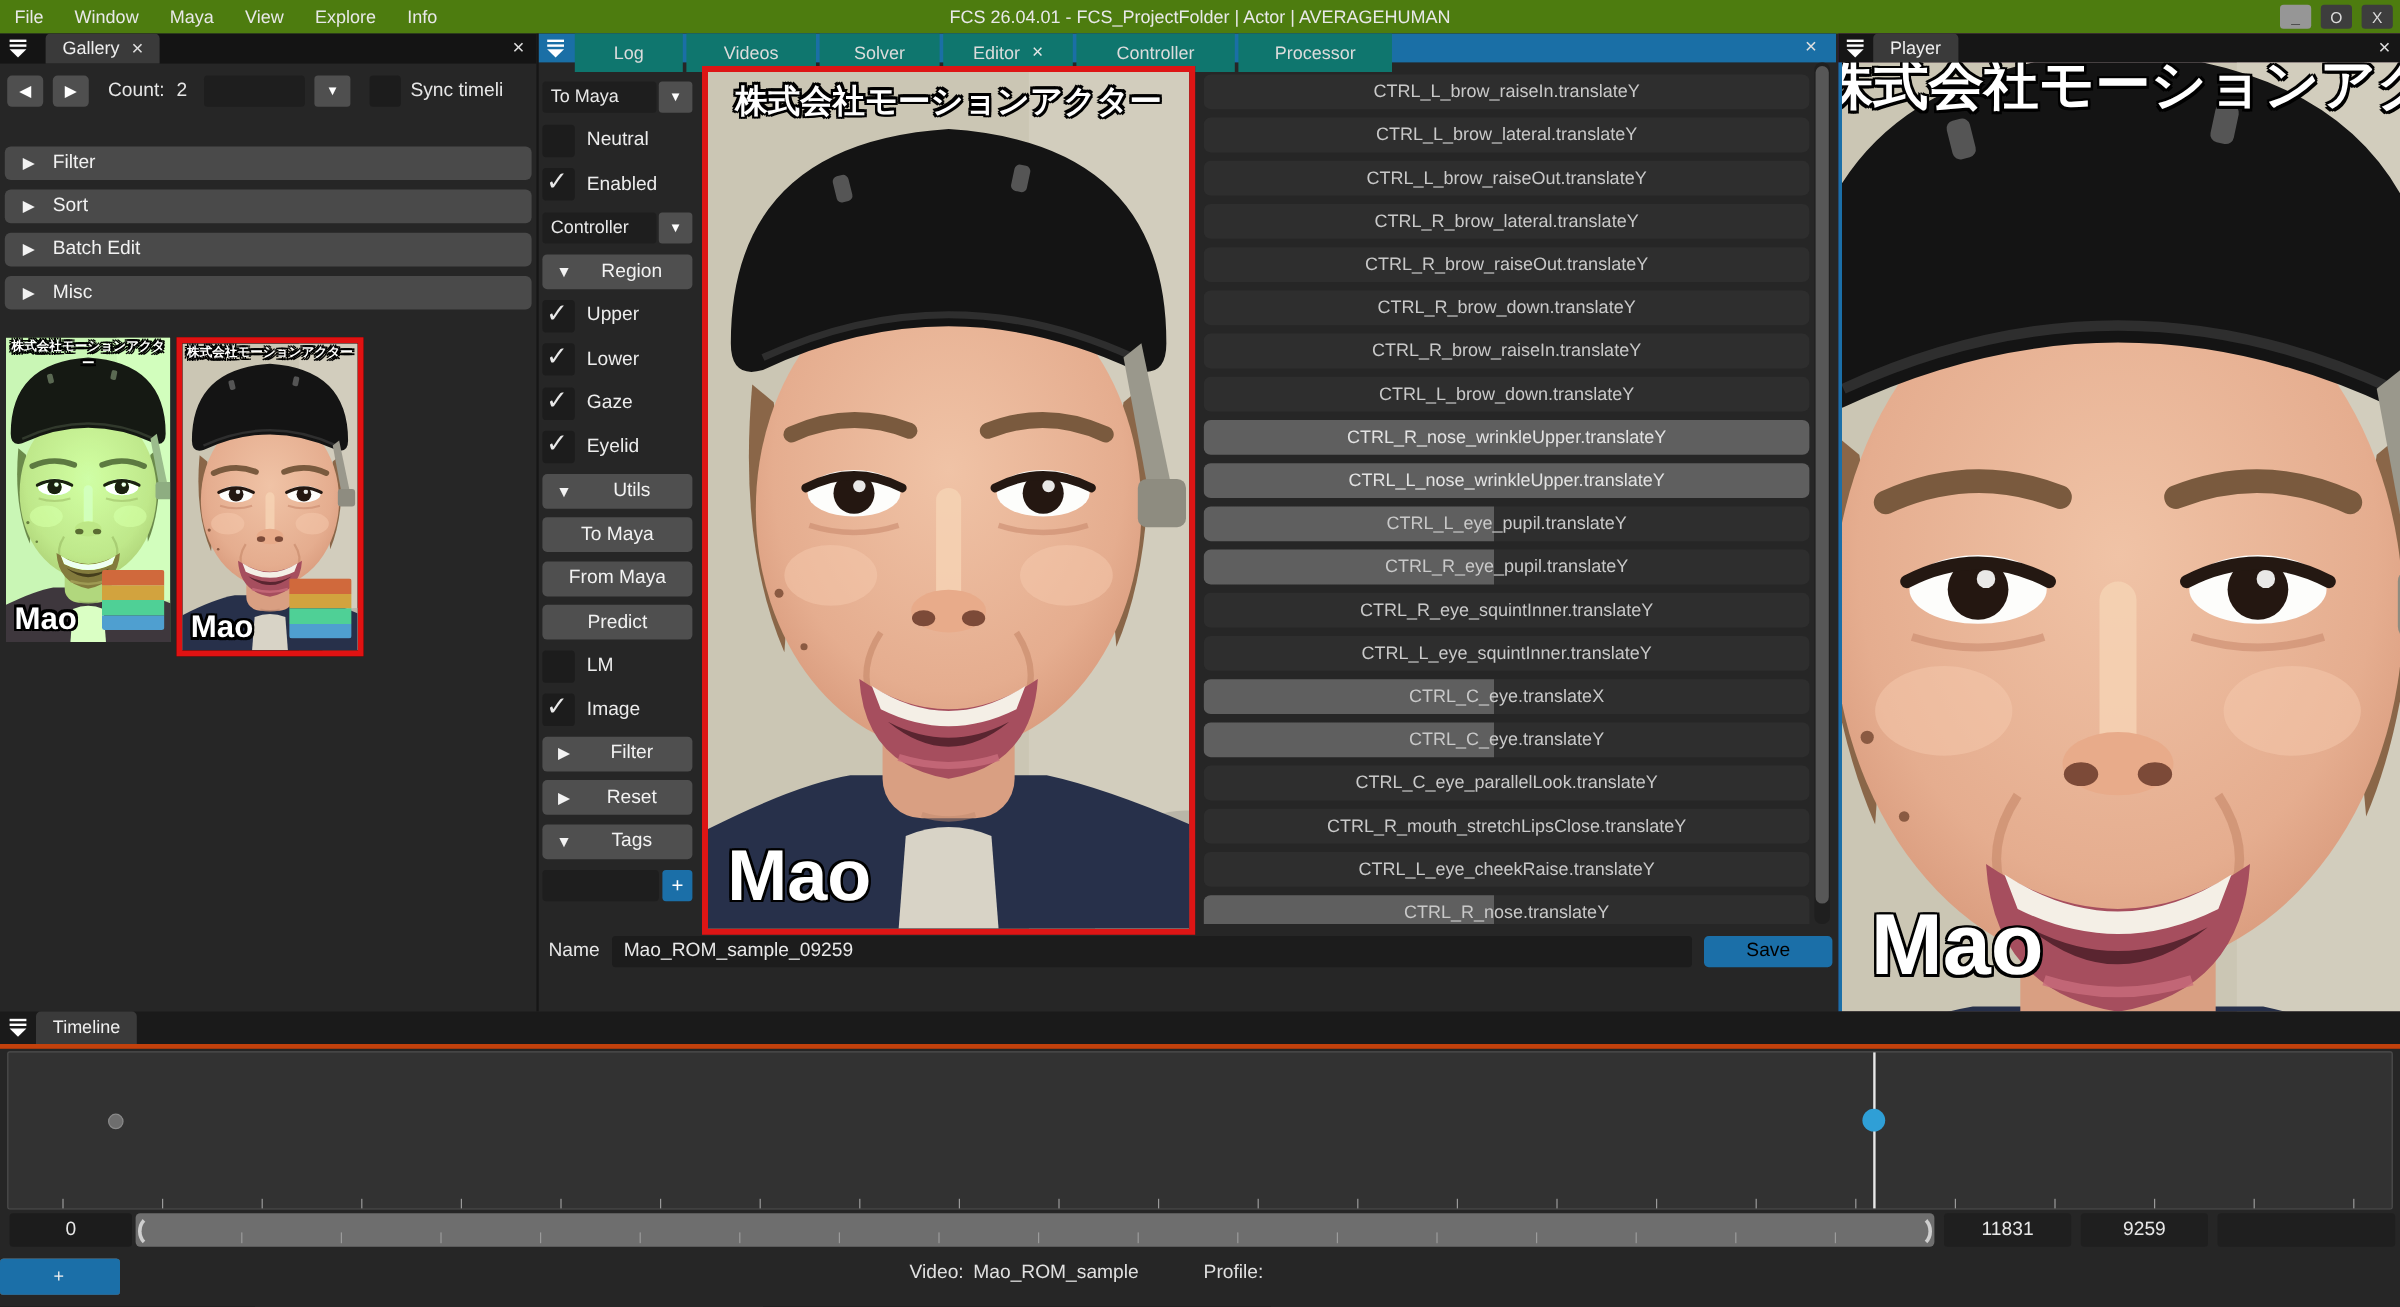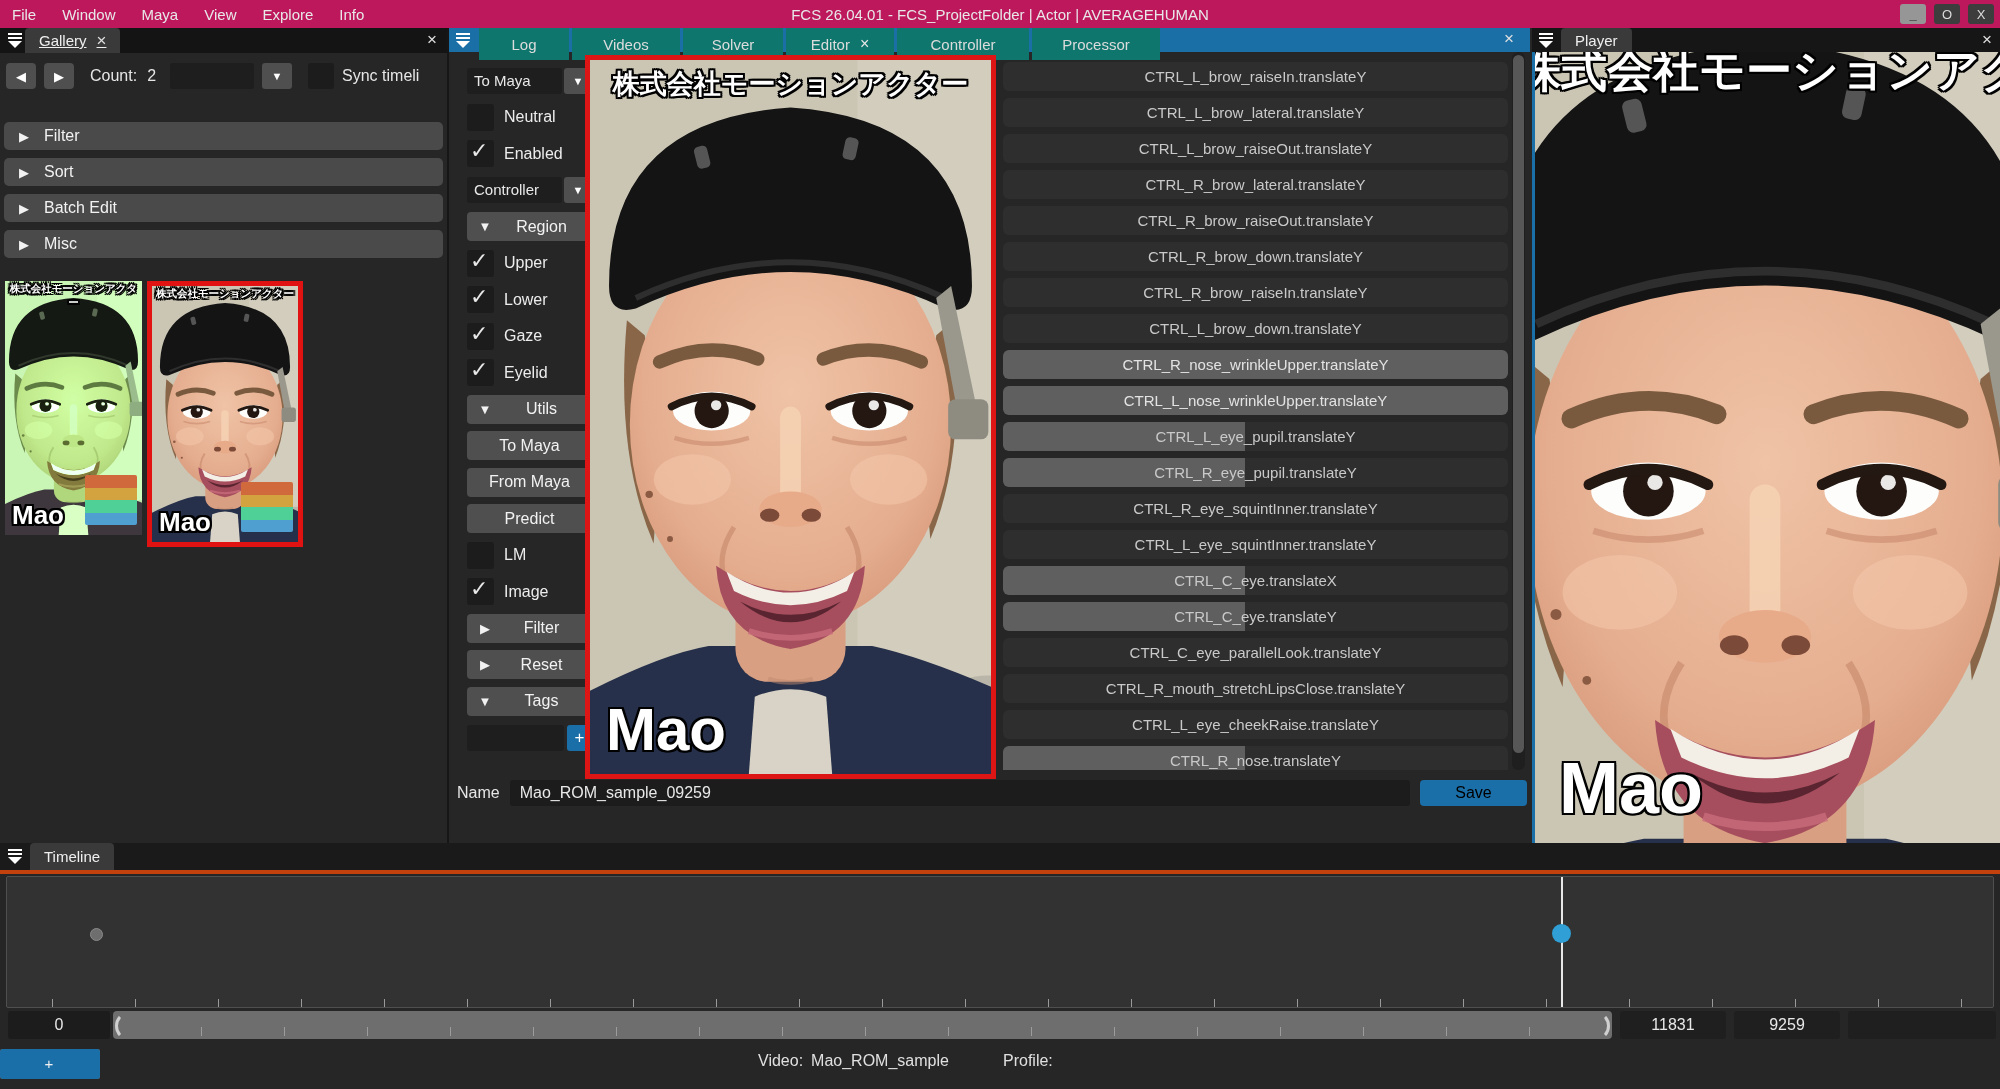--- a/index.html
+++ b/index.html
@@ -1,19 +1,19 @@
 <!DOCTYPE html>
 <html><head>
 <meta charset="utf-8">
 <style>
   html,body{margin:0;padding:0;background:#111;}
   .app{position:relative;width:2000px;height:1089px;background:#262626;overflow:hidden;
        font-family:"Liberation Sans","DejaVu Sans",sans-serif;color:#e6e6e6;-webkit-user-select:none;}
   
-  .menubar{position:absolute;left:0;top:0;width:2000px;height:28px;background:#be185d;display:flex;align-items:center;}
+  .menubar{position:absolute;left:0;top:0;width:2000px;height:28px;background:#4d7c0f;display:flex;align-items:center;}
   .menu-items{display:flex;gap:26px;padding-left:12px;font-size:15px;color:#e8e8e8;}
   .menu-item{cursor:default;}
   .win-title{position:absolute;left:50%;transform:translateX(-50%);font-size:15px;color:#e8e8e8;white-space:nowrap;}
   .win-controls{position:absolute;right:6px;top:4px;display:flex;gap:8px;}
   .win-btn{width:26px;height:20px;border-radius:3px;background:#3d3d3d;color:#dcdcdc;font-size:13px;
            display:flex;align-items:center;justify-content:center;}
   .win-btn.min{background:#969696;color:#1a1a1a;font-weight:bold;}
   
   .panel-icon{display:flex;flex-direction:column;align-items:center;gap:2px;width:18px;}
   .panel-icon .bar{width:14px;height:2px;background:#fff;}
@@ -23,21 +23,21 @@
                 padding:0 14px;height:100%;border-radius:4px 4px 0 0;}
   .chk{position:relative;width:27px;height:27px;background:#1c1c1c;border-radius:3px;flex:none;}
   .chk .mark{position:absolute;left:3px;top:-2px;font-size:22px;font-weight:bold;color:#e8e8e8;opacity:0;}
   .chk.checked .mark{opacity:1;}
   .outline-text{color:#fff;font-weight:bold;
     text-shadow:-2px -2px 0 #000,2px -2px 0 #000,-2px 2px 0 #000,2px 2px 0 #000,0 2px 0 #000,0 -2px 0 #000,2px 0 0 #000,-2px 0 0 #000;}
   
   .gallery{position:absolute;left:0;top:28px;width:447px;height:815px;background:#262626;border-right:2px solid #161616;overflow:hidden;}
   .g-tabrow{position:relative;height:25px;background:#141414;display:flex;align-items:center;}
   .g-tabrow .panel-icon{margin-left:6px;}
-  .g-tabrow .tabstrip-tab{margin-left:1px;text-decoration:underline;}
+  .g-tabrow .tabstrip-tab{margin-left:14px;}
   .g-close{position:absolute;right:10px;top:3px;}
   .g-toolbar{position:absolute;left:0;top:34px;width:447px;height:28px;display:flex;align-items:center;gap:8px;padding-left:6px;font-size:16px;white-space:nowrap;overflow:hidden;}
   .nav-btn{width:30px;height:26px;background:#4f4f4f;border-radius:4px;display:flex;align-items:center;justify-content:center;font-size:13px;color:#fff;flex:none;}
   .g-count-label{margin-left:8px;}
   .g-count-value{margin-left:2px;margin-right:6px;}
   .dd-box{background:#1e1e1e;border-radius:3px;height:26px;}
   .g-dd{width:84px;flex:none;}
   .dd-btn{width:30px;height:26px;background:#4f4f4f;border-radius:3px;display:flex;align-items:center;justify-content:center;font-size:11px;color:#fff;flex:none;}
   .g-chk{margin-left:8px;width:26px;height:26px;}
   .sec-list{position:absolute;left:4px;top:94px;width:439px;display:flex;flex-direction:column;gap:8px;}
@@ -55,21 +55,21 @@
   
   .editor{position:absolute;left:449px;top:28px;width:1081px;height:815px;background:#262626;}
   .e-tabrow{position:relative;height:24px;background:#1a6fa6;display:flex;align-items:stretch;gap:3px;}
   .e-tabrow .panel-icon{align-self:center;margin-left:5px;margin-right:4px;}
   .tab{background:#0f766e;color:#dcdcdc;font-size:15px;display:flex;align-items:center;justify-content:center;gap:10px;padding:16px 4px;}
   .tab .tab-close{display:none;font-size:16px;color:#e8e8e8;}
   .tab.closable .tab-close{display:inline;}
   .tab:nth-of-type(1){width:82px;}.tab:nth-of-type(2){width:100px;}.tab:nth-of-type(3){width:92px;}
   .tab:nth-of-type(4){width:100px;}.tab:nth-of-type(5){width:124px;}.tab:nth-of-type(6){width:120px;}
   .e-close{position:absolute;right:16px;top:2px;}
-  .controls{position:absolute;left:18px;top:38px;width:125px;display:flex;flex-direction:column;gap:7.5px;}
+  .controls{position:absolute;left:3px;top:38px;width:125px;display:flex;flex-direction:column;gap:7.5px;}
   .row{height:29px;display:flex;align-items:center;}
   .dd-row .dd-box{flex:1;color:#e8e8e8;font-size:15px;line-height:26px;padding-left:7px;white-space:nowrap;overflow:hidden;}
   .dd-row .dd-btn{margin-left:2px;width:28px;}
   .chk-row .lbl{margin-left:10px;font-size:16px;color:#ececec;white-space:nowrap;}
   .sec-row{background:#4f4f4f;border-radius:4px;color:#f2f2f2;font-size:16px;}
   .sec-row .tri-c{width:36px;text-align:center;font-size:13px;}
   .sec-row .sec-lbl{flex:1;text-align:center;padding-right:12px;}
   .btn-row{background:#4f4f4f;border-radius:4px;justify-content:center;font-size:16px;color:#f2f2f2;}
   .tag-row .dd-box{flex:1;height:26px;}
   .plus-btn{width:25px;height:26px;margin-left:3px;background:#1b6fa8;border-radius:3px;color:#fff;

